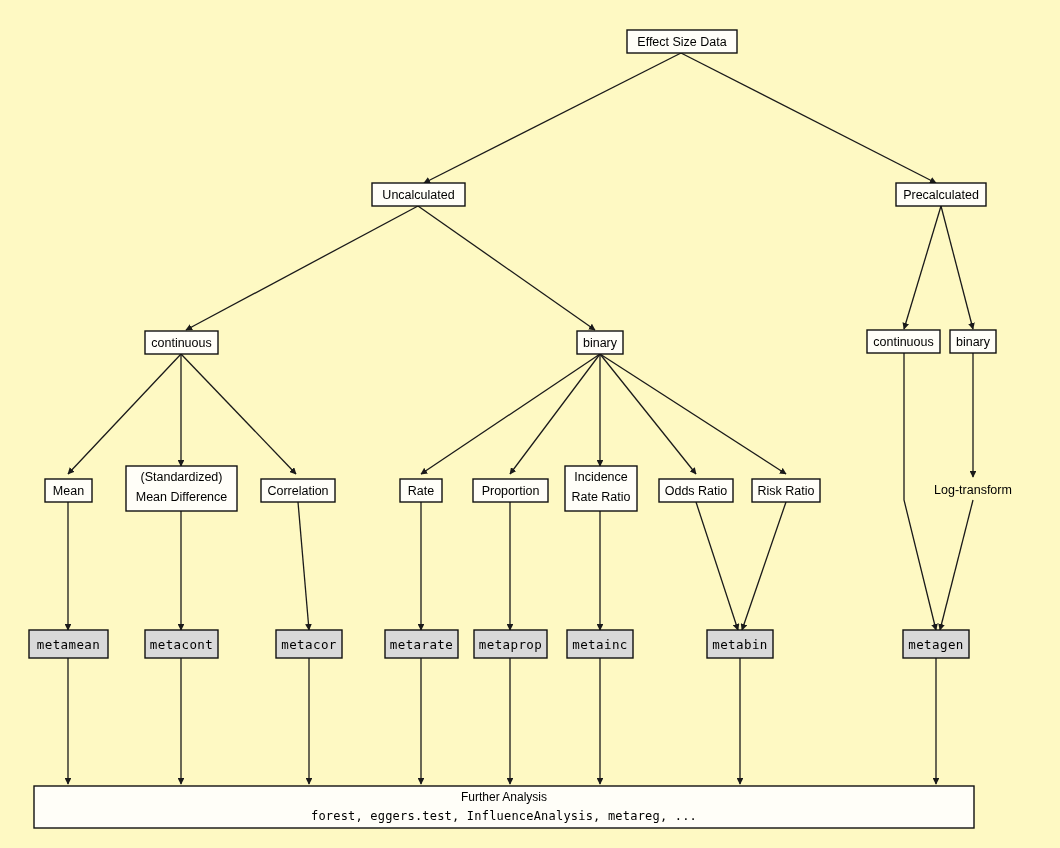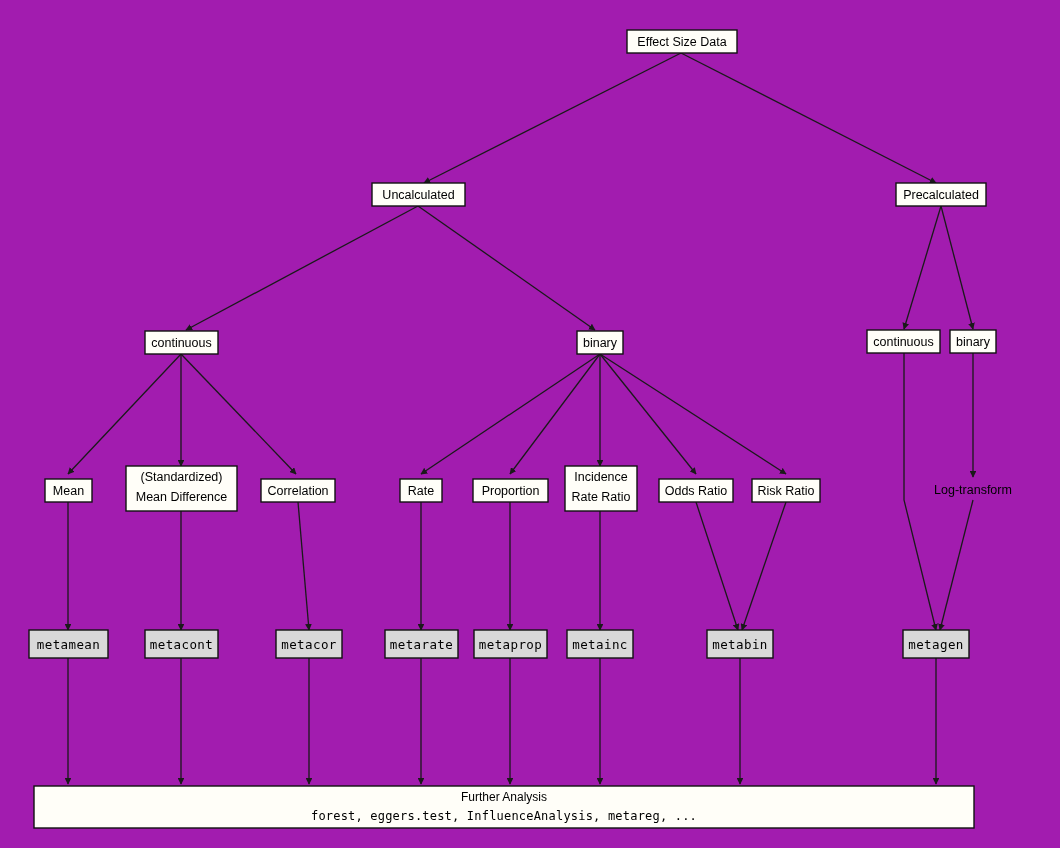--- a/index.html
+++ b/index.html
@@ -10,21 +10,21 @@
   body {
     width: 1060px;
     height: 848px;
     font-family: "Liberation Sans", sans-serif;
     overflow: hidden;
   }
   #diagram-root {
     position: relative;
     width: 1060px;
     height: 848px;
-    background: #a21caf;
+    background: #fef9c3;
   }
   svg.flow {
     position: absolute;
     left: 0;
     top: 0;
     width: 1060px;
     height: 848px;
     display: block;
   }
   .edge {

